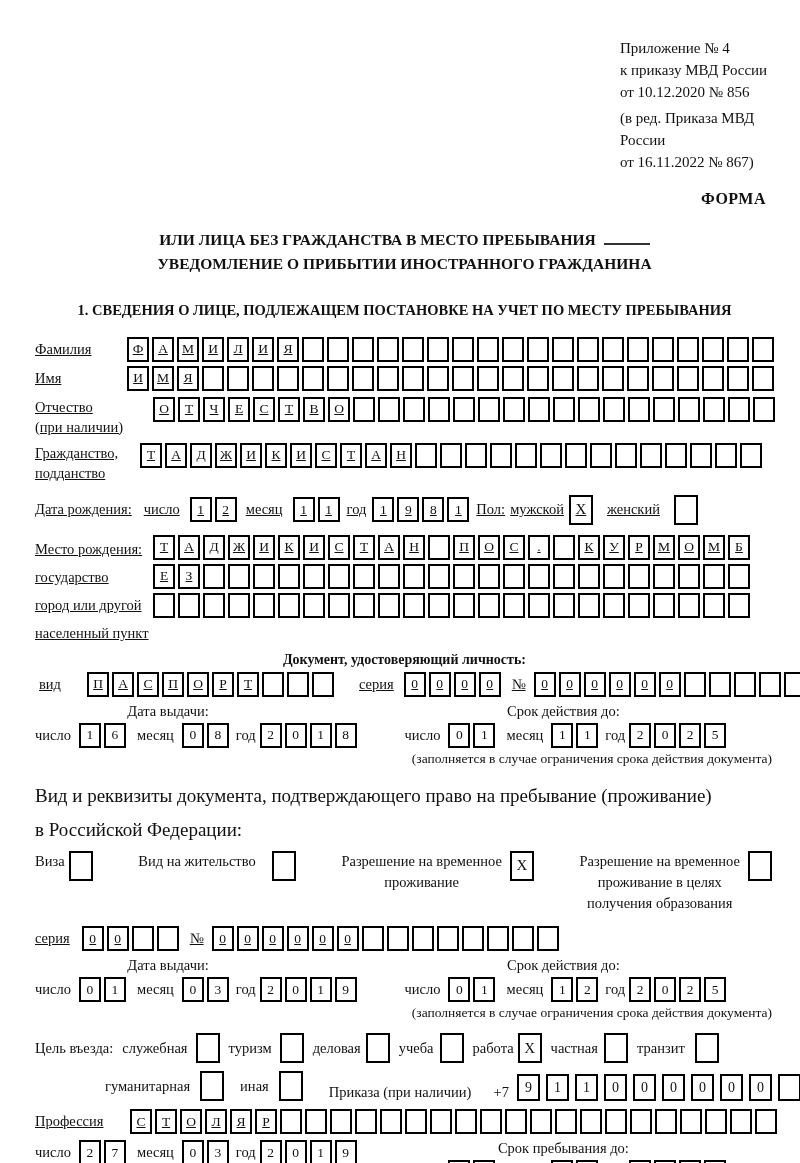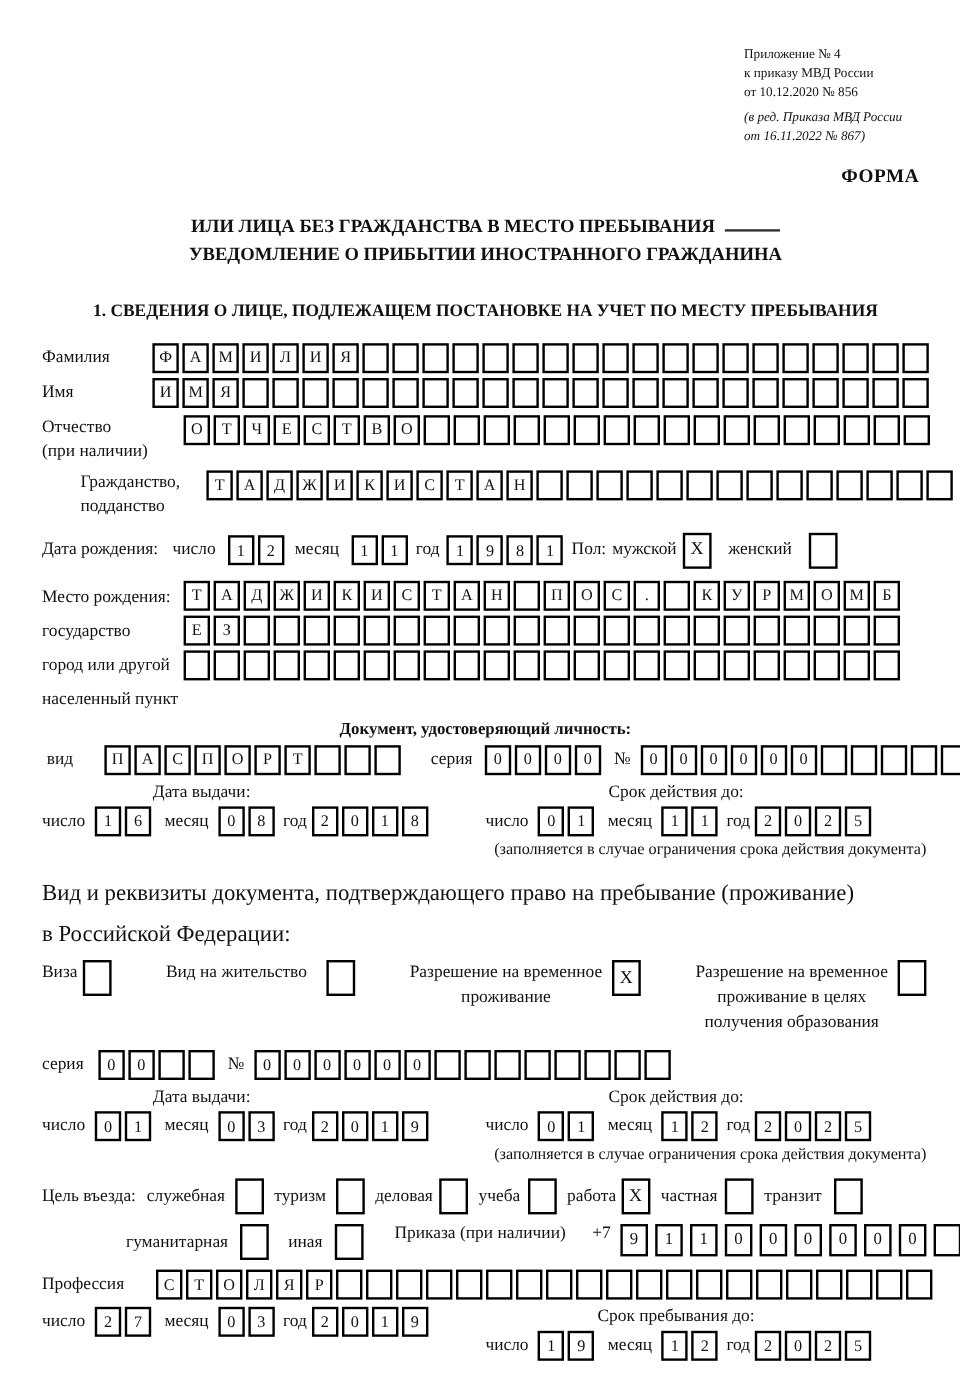--- a/index.html
+++ b/index.html
@@ -1,30 +1,30 @@
 <!DOCTYPE html>
 <html><head>
 <meta charset="utf-8">
 <style>
   html,body{margin:0;padding:0;background:#fff;color:#111;}
   body{width:800px;font-family:"Liberation Serif","DejaVu Serif",serif;}
   .page{width:800px;min-height:1163px;box-sizing:border-box;padding:38px 26px 18px 35px;}
 
   
-  .appendix{margin-left:585px;font-size:11px;line-height:1.45;}
-  .appendix .rev{margin-top:5px;font-style:italic;}
+  .appendix{margin-left:585px;font-size:15px;line-height:1.45;}
+  .appendix .rev{margin-top:5px;}
   .form-label{margin-top:16px;padding-right:8px;text-align:right;font-weight:bold;font-size:16px;letter-spacing:.5px;}
 
   
   .title{margin-top:20px;text-align:center;font-weight:bold;font-size:15.5px;line-height:1.55;}
   .title-underline{display:inline-block;width:46px;border-bottom:2px solid #333;margin-left:8px;vertical-align:baseline;}
   .sec-heading{margin-top:26px;text-align:center;font-weight:bold;font-size:14.5px;white-space:nowrap;}
 
   
-  .row{display:flex;align-items:center;margin-top:4px;}
+  .row{display:flex;align-items:center;margin-top:4px;text-decoration:underline;}
   .row.top{align-items:flex-start;}
   .lbl{font-size:14.5px;flex:0 0 auto;}
   .lbl-block{font-size:14.5px;line-height:1.38;flex:0 0 auto;}
   .w92{width:92px;} .w118{width:118px;} .w105{width:105px;} .w95{width:95px;}
   .cells{display:flex;flex:0 0 auto;}
   .cell{flex:0 0 auto;width:18px;height:21px;border:2px solid #000;margin-right:3px;
         display:flex;align-items:center;justify-content:center;font-size:13.5px;}
   .dcell{width:19px;height:23px;margin-right:6px;font-size:14px;}
   .cb{flex:0 0 auto;display:inline-flex;width:20px;height:26px;border:2px solid #000;
       align-items:center;justify-content:center;font-size:15px;margin-left:8px;}
@@ -45,21 +45,21 @@
   .res-line{font-size:19px;margin-top:12px;line-height:1.8;}
   .opts{display:flex;align-items:flex-start;justify-content:space-between;margin-top:4px;padding-right:2px;}
   .opt{display:flex;align-items:flex-start;}
   .opt .lbl{line-height:1.45;}
   .optlines{font-size:14.5px;text-align:center;line-height:1.45;}
 
   
   .purpose{display:flex;align-items:center;margin-top:12px;flex-wrap:nowrap;}
   .purpose .pair{display:flex;align-items:center;margin-left:9px;}
   .purpose .pair:first-of-type{margin-left:6px;}
-  .purpose2{display:flex;align-items:flex-start;margin-top:8px;margin-left:70px;}
+  .purpose2{display:flex;align-items:flex-end;margin-top:8px;margin-left:70px;}
   .purpose2 .pair{display:flex;align-items:center;}
   .phone-label{margin-left:26px;}
   .phone-prefix{margin-left:22px;margin-right:8px;font-size:14.5px;}
   .num-gap{margin:0 8px;}
 </style>
 </head>
 <body>
 
 <div class="page">
 
@@ -175,21 +175,21 @@
         <span class="cell"></span>
         <span class="cell"></span>
         <span class="cell"></span>
         <span class="cell"></span>
         <span class="cell"></span>
         <span class="cell"></span>
         <span class="cell"></span>
       </span>
   </div>
 
-  <div class="row top" style="margin-top:6px;margin-left:32px;">
+  <div class="row top" style="margin-top:6px;">
     <span class="lbl-block w105">
       <div>Гражданство,</div>
       <div>подданство</div>
     </span>
     <span class="cells">
         <span class="cell">Т</span>
         <span class="cell">А</span>
         <span class="cell">Д</span>
         <span class="cell">Ж</span>
         <span class="cell">И</span>

